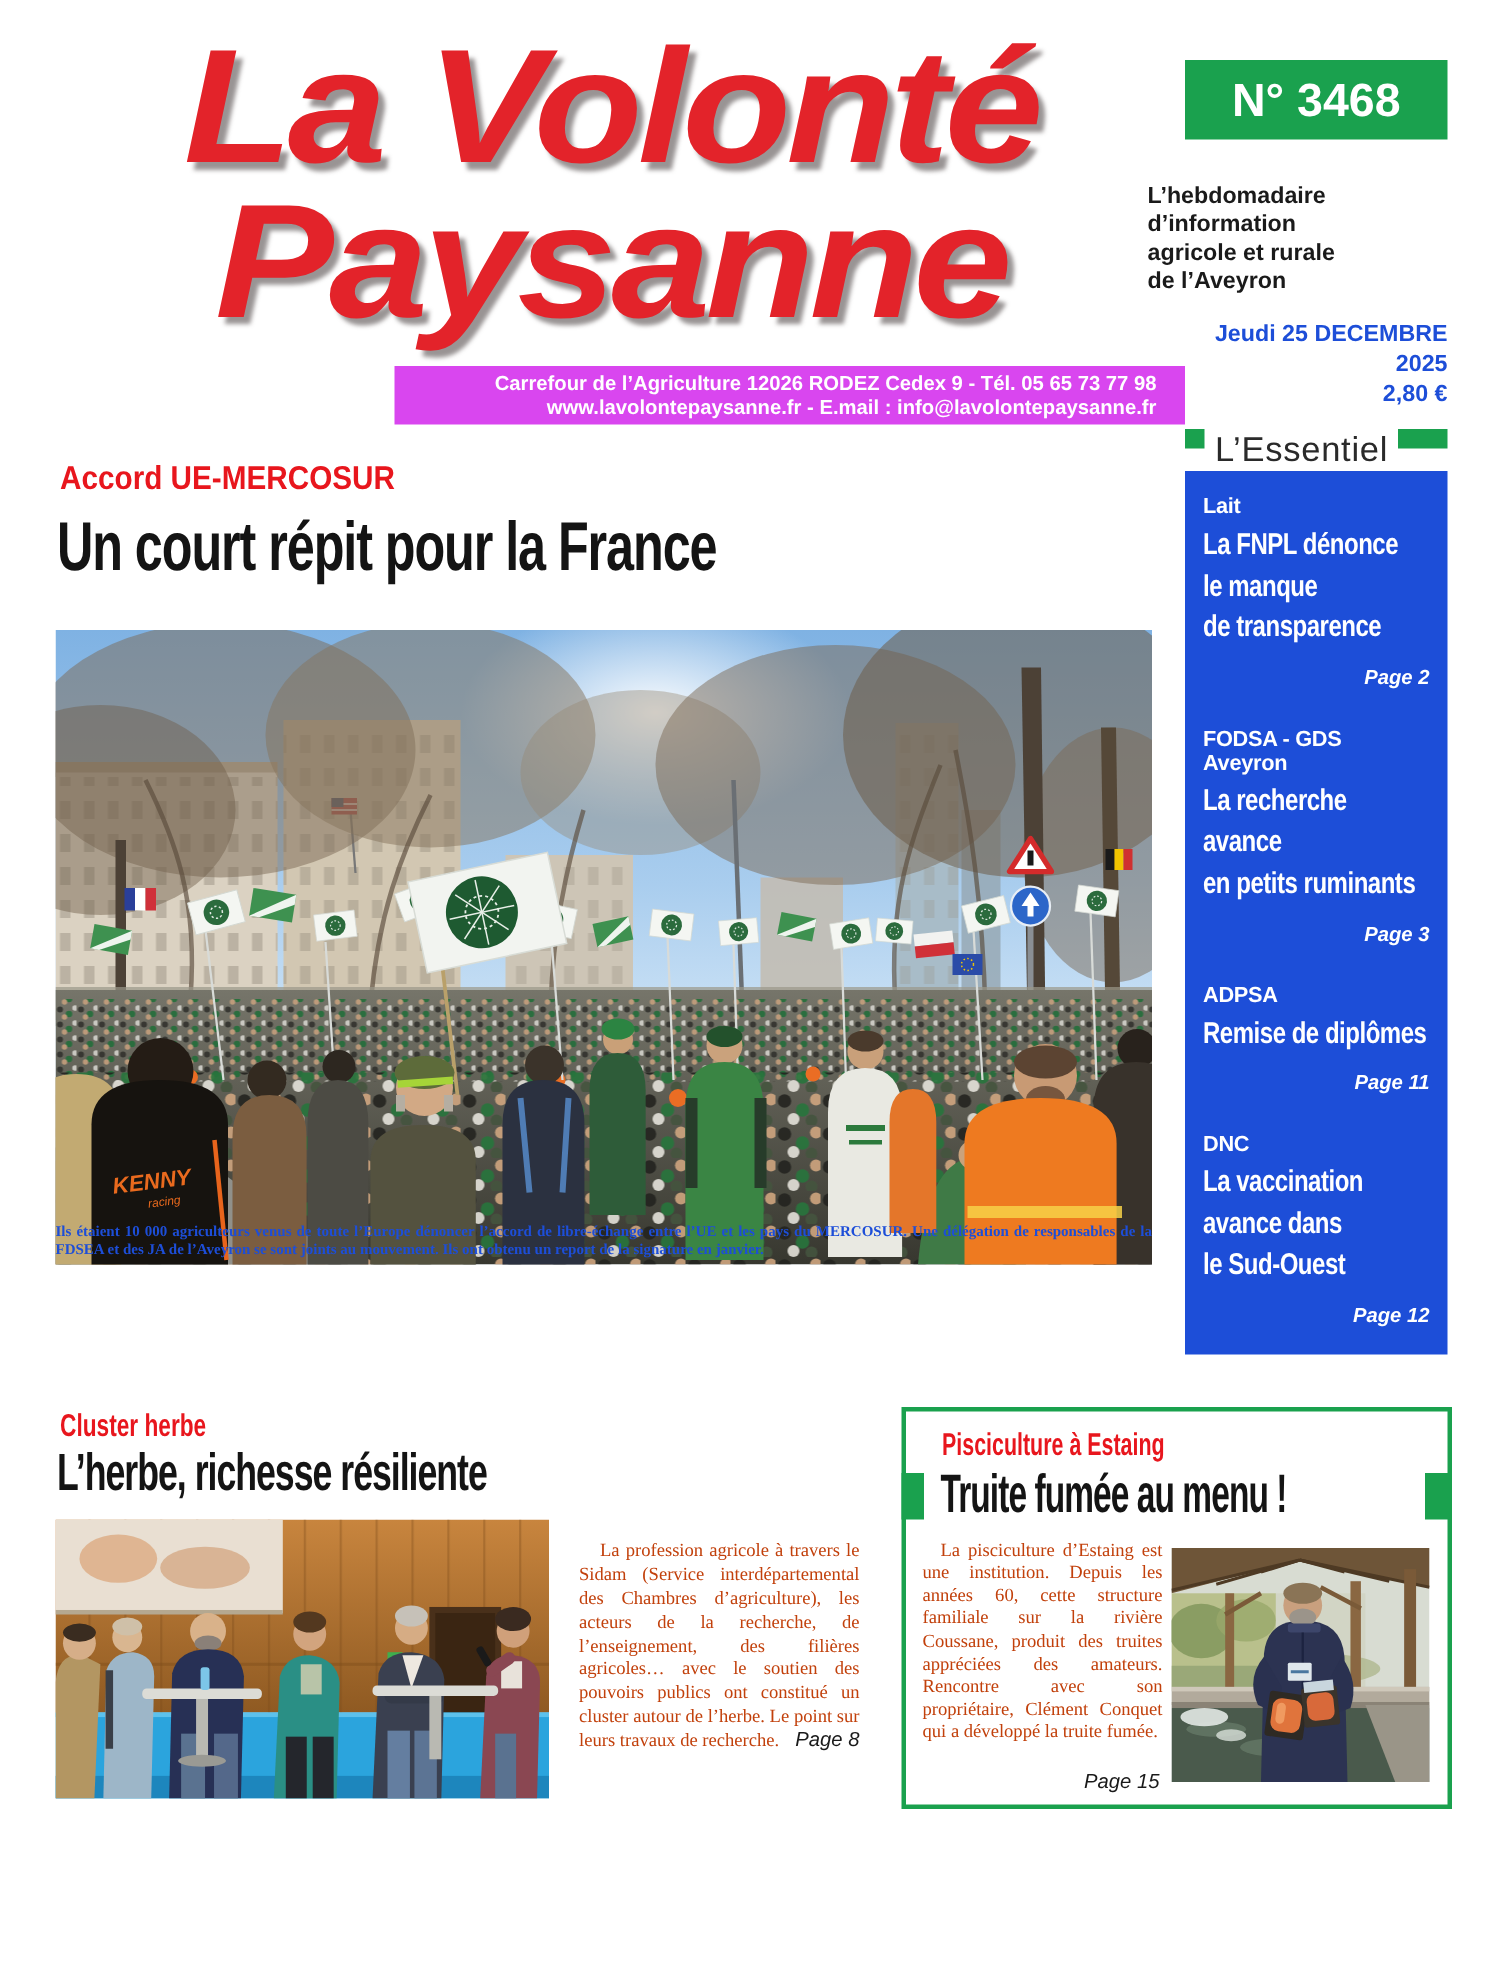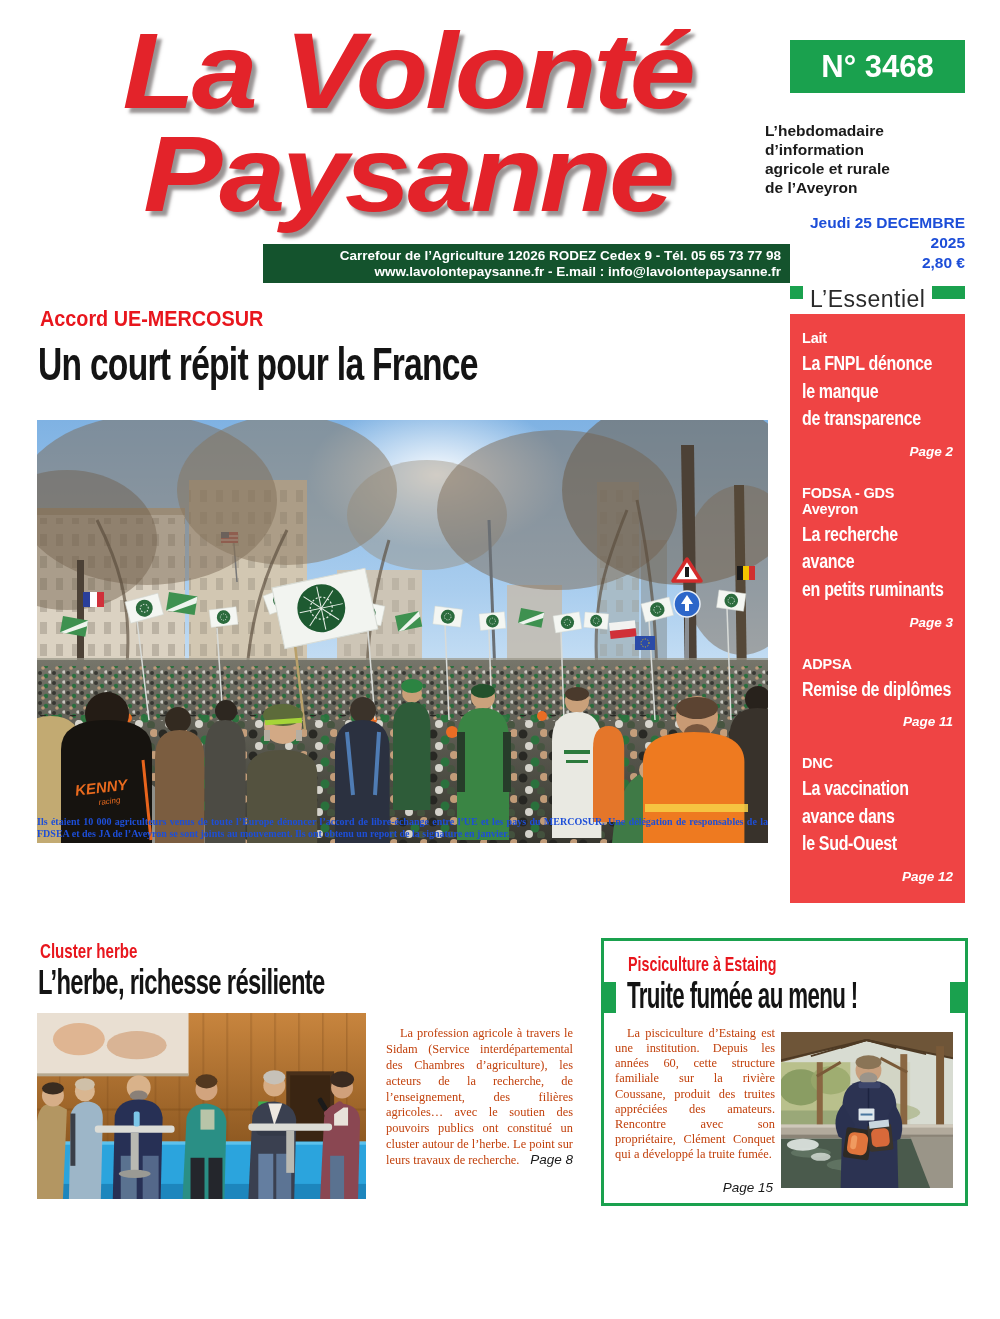--- a/index.html
+++ b/index.html
@@ -8,36 +8,36 @@
   .abs{position:absolute;}
   .preline{white-space:pre-line;}
 
   
   .masthead-title{left:40px;top:20px;width:735px;text-align:center;
     font-style:italic;font-weight:bold;color:#e3232a;letter-spacing:-3px;line-height:.95;
     transform:scaleX(1.1);transform-origin:50% 0;
     text-shadow:4px 5px 3px rgba(70,60,60,.55);}
   .title-line{font-size:108px;}
   .address-bar{left:263px;top:244px;width:527px;height:39px;box-sizing:border-box;
-    background:#14532d;color:#fff;font-size:13.5px;font-weight:bold;text-align:right;
-    padding:4px 9px 0 0;line-height:1.2;}
+    background:#d946ef;color:#fff;font-size:13.5px;font-weight:bold;text-align:right;
+    padding:4px 19px 0 0;line-height:1.2;}
   .issue-box{left:790px;top:40px;width:175px;height:53px;background:#1aa14e;color:#fff;
     font-size:31px;font-weight:bold;display:flex;align-items:center;justify-content:center;}
   .tagline{left:765px;top:122px;width:200px;font-size:15.5px;
     font-weight:bold;line-height:1.22;color:#1a1a1a;}
   .date-block{left:765px;top:213px;width:200px;text-align:right;font-size:15.5px;
     font-weight:bold;line-height:1.28;color:#1d4ed8;}
 
   
   .ess-header{left:790px;top:286px;width:175px;height:24px;display:flex;align-items:flex-start;}
   .ess-sq{width:13px;height:13px;background:#1aa14e;}
   .ess-word{font-size:23px;color:#2a2a2a;margin:0 7px;letter-spacing:.5px;}
   .ess-bar{flex:1;height:13px;background:#1aa14e;}
   .ess-box{left:790px;top:314px;width:175px;height:589px;box-sizing:border-box;
-    background:#ef4444;color:#fff;padding:16px 12px 0;}
+    background:#1d4ed8;color:#fff;padding:16px 12px 0;}
   .ess-cat{font-size:14.5px;font-weight:bold;margin-bottom:4px;letter-spacing:-.2px;}
   .ess-title{font-size:20px;font-weight:bold;line-height:1.38;letter-spacing:-.4px;
     transform:scaleX(.8);transform-origin:0 0;width:125%;}
   .ess-page{font-size:13.5px;font-style:italic;font-weight:bold;text-align:right;
     margin:11px 0 26px;}
 
   
   .kicker{color:#e8161d;font-weight:bold;transform-origin:0 0;white-space:nowrap;}
   .headline{font-weight:bold;color:#141414;transform-origin:0 0;white-space:nowrap;
     letter-spacing:-1px;}

